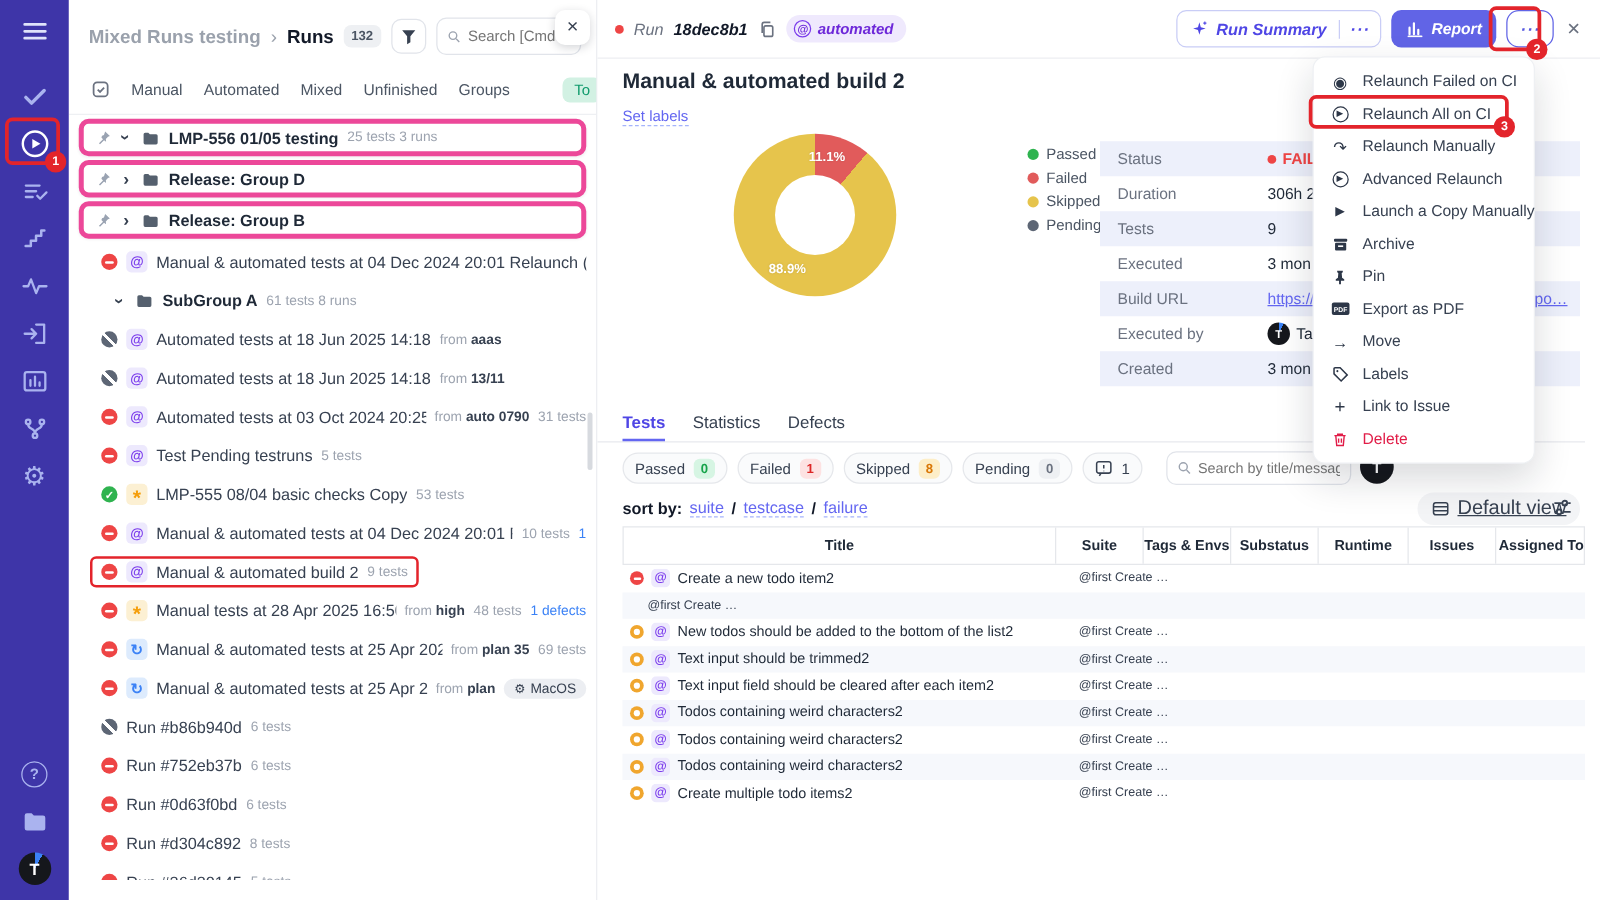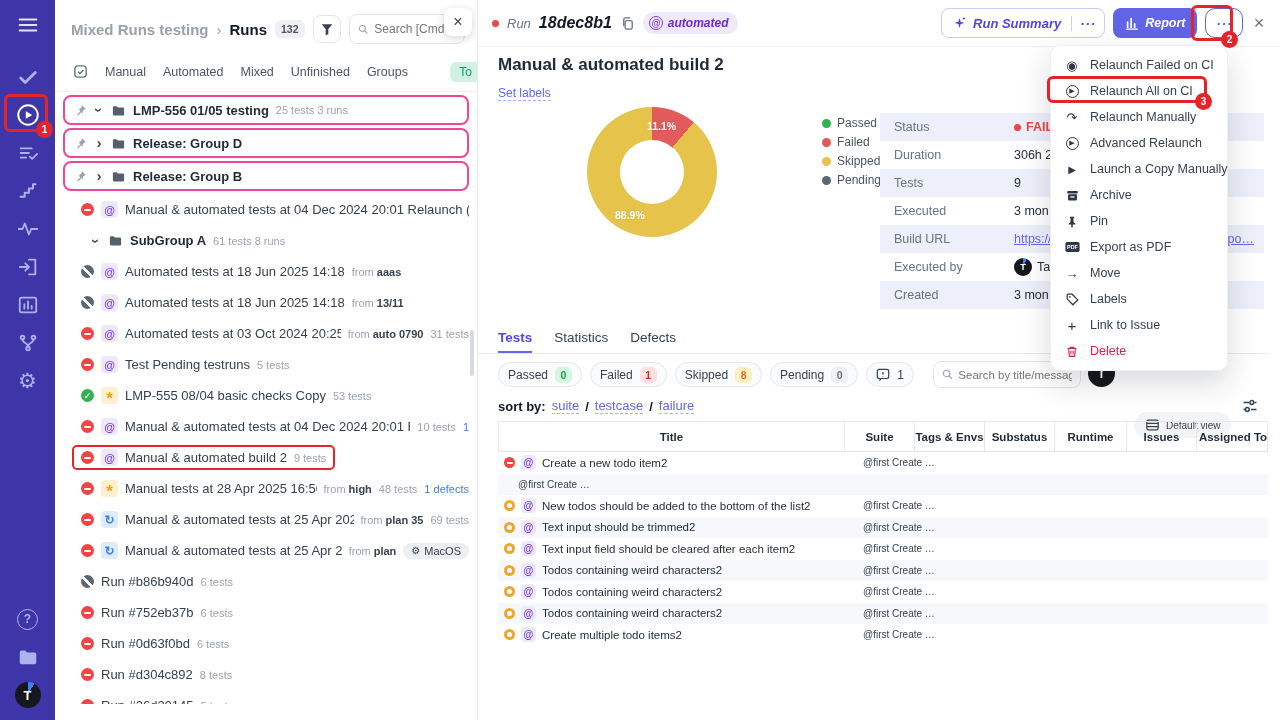--- a/index.html
+++ b/index.html
@@ -26,21 +26,21 @@
   .lp-search { flex:1; min-width:0; height:30px; border:1px solid #e1e4ea; border-radius:8px; display:flex; align-items:center; gap:6px; padding:0 8px; background:#fff; overflow:hidden; }
   .lp-search input { border:none; outline:none; width:100%; font-size:12px; color:#374151; font-family:"Liberation Sans",sans-serif; }
   .lp-close { position:absolute; right:5px; top:8px; width:28px; height:28px; background:#fff; border-radius:8px; box-shadow:0 2px 8px rgba(16,24,40,.18); display:flex; align-items:center; justify-content:center; font-size:16px; color:#374151; cursor:pointer; z-index:3; }
   .lp-tabs { display:flex; align-items:center; gap:17px; padding:10px 10px 12px 18px; position:relative; border-bottom:1px solid #eef0f3; }
   .lp-tab { font-size:12.5px; color:#4b5563; cursor:pointer; white-space:nowrap; }
   .chip-green { position:absolute; right:-4px; top:8px; background:#d2f1e3; color:#119b6d; font-size:12px; border-radius:6px; padding:3px 9px; }
   .lp-list { overflow:hidden; height:612px; }
 
   .lp-item { display:flex; align-items:center; cursor:pointer; }
   .lp-item .inner { display:flex; align-items:center; gap:7px; min-width:0; white-space:nowrap; }
-  .lp-item.group { margin:3px 8px; border:2px solid #ec4899; border-radius:8px; background:#fff; height:30px; padding:0 10px; box-shadow:0 1px 2px rgba(16,24,40,.05); }
+  .lp-item.group { margin:3px 8px; border:4px solid #ec4899; border-radius:8px; background:#fff; height:30px; padding:0 10px; box-shadow:0 1px 2px rgba(16,24,40,.05); }
   .lp-item.group.ind1 { border:none; box-shadow:none; margin:0; height:31px; padding:0 10px 0 36px; }
   .lp-item.run { height:31px; padding:0 8px 0 26px; }
   .pin { display:none; flex:none; }
   .pin.pinned { display:inline-flex; }
   .chev { display:none; font-size:14px; color:#374151; font-weight:bold; width:10px; justify-content:center; flex:none; }
   .chev.right { display:inline-flex; }
   .chev.down { display:inline-flex; transform:rotate(90deg); }
   .lp-item .folder { display:inline-flex; flex:none; }
   .lp-title { font-size:13px; color:#374151; overflow:hidden; text-overflow:clip; }
   .lp-item.group .lp-title { font-weight:600; color:#1f2937; font-size:13px; }
@@ -71,21 +71,21 @@
   .ty.sparkle::before { content:"*"; transform:translateY(3px); }
   .ty.cycle { display:inline-flex; background:#ddebfd; color:#3c82f6; font-size:12px; }
   .ty.cycle::before { content:"\21BB"; }
   .ty.sm { width:15px; height:15px; font-size:10px; }
 
   
   .main { position:absolute; left:478px; top:0; width:802px; height:720px; background:#fff; }
   .runbar { position:absolute; top:0; left:0; right:0; height:47px; border-bottom:1px solid #edeef2; display:flex; align-items:center; gap:8px; padding:0 14px;font-style:italic; }
   .dot-red { width:7px; height:7px; border-radius:50%; background:#ee4545; flex:none; }
   .rb-label { font-size:13px; color:#6b7280; }
-  .rb-id { font-size:16px; font-weight:700; color:#111827; }
+  .rb-id { font-size:13px; font-weight:700; color:#111827; }
   .copy-ic { display:flex; cursor:pointer; }
   .tagchip { background:#efe9fd; border-radius:12px; height:22px; display:inline-flex; align-items:center; gap:5px; padding:0 10px 0 6px; color:#6d28d9; font-size:12px; font-weight:600; cursor:pointer; }
   .tagchip .at { width:14px; height:14px; border:1.3px solid #7a3bec; border-radius:50%; font-size:9px; font-weight:bold; display:inline-flex; align-items:center; justify-content:center; }
   .rb-spacer { flex:1; }
   .btn-summary { display:flex; align-items:center; height:30px; border:1px solid #c9cdf6; border-radius:8px; color:#4f46e5; background:#fff; cursor:pointer; }
   .bs-main { display:flex; align-items:center; gap:6px; padding:0 10px; font-size:13px; font-weight:600; }
   .bs-more { border-left:1px solid #c9cdf6; padding:0 8px; font-size:13px; letter-spacing:1px; font-weight:bold; }
   .btn-report { display:flex; align-items:center; gap:6px; height:30px; background:#6164e6; color:#fff; border-radius:8px; padding:0 12px; font-size:12.5px; font-weight:600; cursor:pointer; }
   .btn-more { width:38px; height:30px; border:1.5px solid #6164e6; border-radius:10px; color:#5558e0; font-size:13px; font-weight:bold; letter-spacing:1px; display:flex; align-items:center; justify-content:center; background:#fff; cursor:pointer; }
   .btn-close { font-size:18px; color:#6b7280; padding:0 2px; cursor:pointer; }
@@ -126,21 +126,21 @@
   .cnt.skipped { background:#fdeec8; color:#d97706; }
   .cnt.pending { background:#eef0f3; color:#6b7280; }
 
   .msearch { position:absolute; top:361px; left:455px; width:148px; height:27px; border:1px solid #e1e4ea; border-radius:8px; display:flex; align-items:center; gap:5px; padding:0 8px; background:#fff; }
   .msearch input { border:none; outline:none; width:100%; font-size:11.5px; color:#374151; font-family:"Liberation Sans",sans-serif; }
   .m-avatar { position:absolute; top:360px; left:610px; width:27px; height:27px; border-radius:50%; background:conic-gradient(#3b82f6 0 30deg,#15171c 30deg 360deg); color:#fff; font-size:12px; font-weight:bold; display:flex; align-items:center; justify-content:center; cursor:pointer; }
 
   .sortrow { position:absolute; top:398px; left:20px; font-size:13px; color:#111827; display:flex; gap:6px; align-items:center; }
   .sortrow .sl { color:#6366f1; border-bottom:1px dashed #a5b4fc; cursor:pointer; }
   .sortrow b { font-weight:700; }
-  .viewbtn { position:absolute; top:412px; left:656px; height:26px; background:#f3f4f6; border-radius:13px; display:flex; align-items:center; gap:6px; padding:0 11px; font-size:10px; color:#374151; cursor:pointer; }
+  .viewbtn { position:absolute; top:394px; left:656px; height:26px; background:#f3f4f6; border-radius:13px; display:flex; align-items:center; gap:6px; padding:0 11px; font-size:16px; color:#374151; cursor:pointer;text-decoration:underline; }
   .slidersbtn { position:absolute; top:398px; left:764px; cursor:pointer; }
 
   .tbl { position:absolute; top:421px; left:20px; width:770px; }
   .thead { display:flex; border:1px solid #e5e7eb; height:31px; }
   .th { font-size:11.5px; font-weight:700; color:#1f2937; display:flex; align-items:center; justify-content:center; border-left:1px solid #e5e7eb; overflow:hidden; white-space:nowrap; flex:none; }
   .th:first-child { border-left:none; }
   .c0{width:345px;} .c1{width:70px;} .c2{width:70px;} .c3{width:70px;} .c4{width:72px;} .c5{width:70px;} .c6{width:73px;}
   .trow { display:flex; align-items:center; height:21.5px; cursor:pointer; }
   .trow:nth-child(even) { background:#f6f8fc; }
   .tc-title { width:345px; flex:none; display:flex; align-items:center; gap:6px; padding-left:6px; overflow:hidden; white-space:nowrap; }

